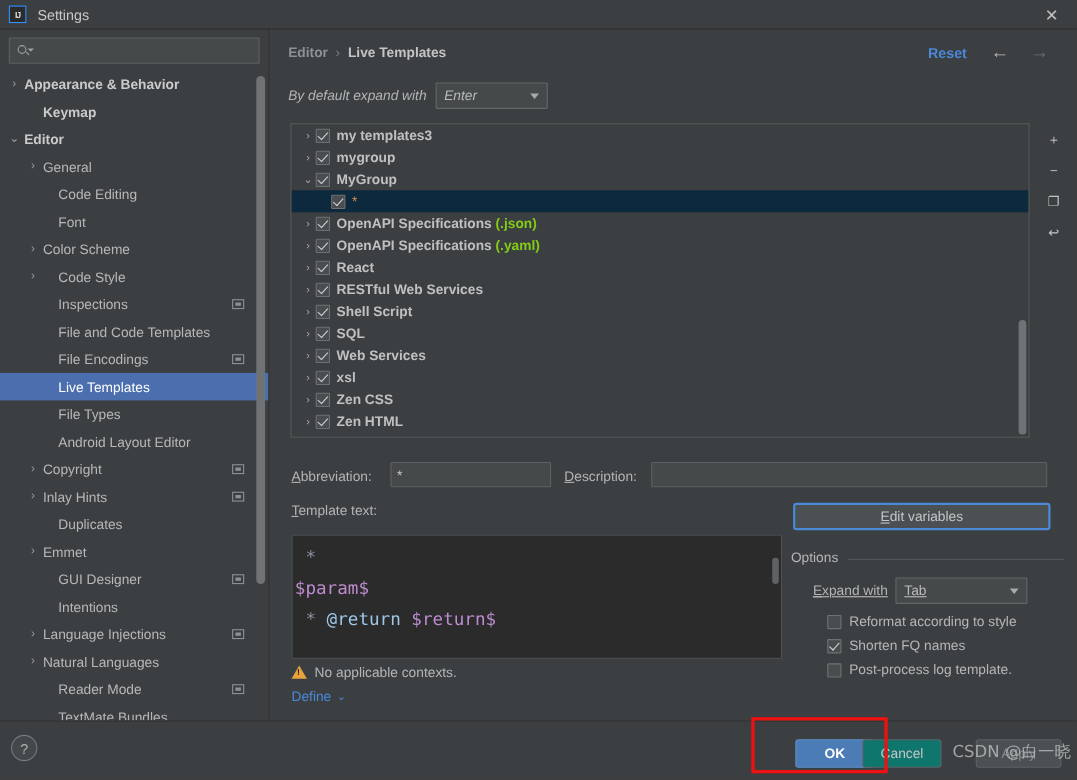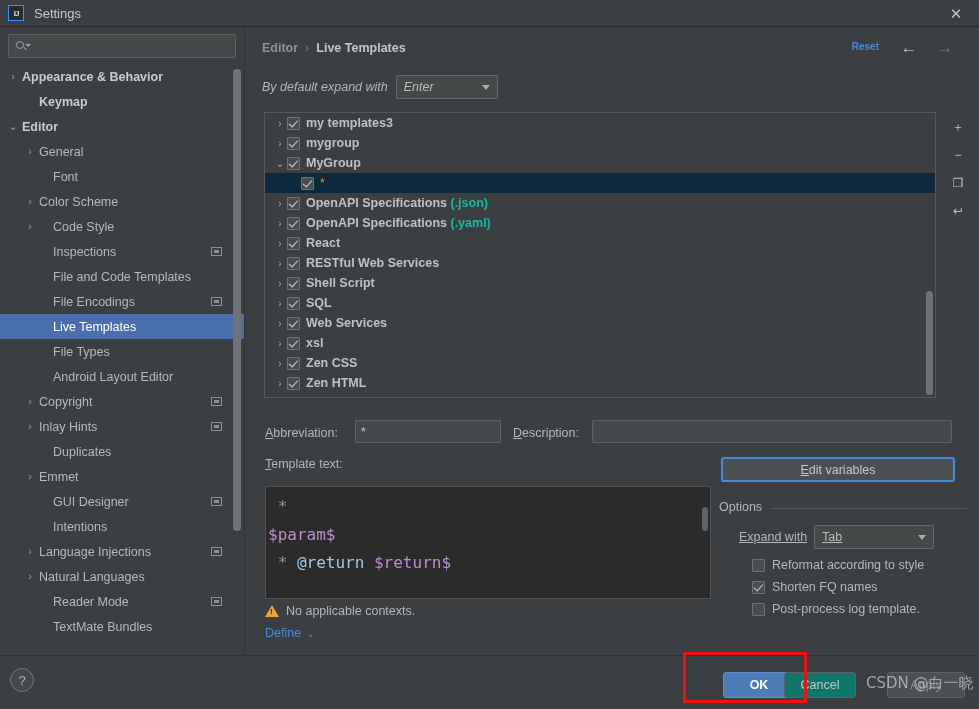--- a/index.html
+++ b/index.html
@@ -97,21 +97,21 @@
   .breadcrumb {
     position: absolute; left: 16px; top: 14px;
     display: flex; align-items: center; gap: 7px;
     font-size: 12.5px; font-weight: bold;
   }
   .bc-link { color: #8c9195; cursor: pointer; }
   .bc-sep { color: #7b7f83; font-weight: normal; }
   .bc-cur { color: #c3c4c6; }
   .reset-link {
     position: absolute; right: 100px; top: 14px;
-    color: #4a88d8; font-weight: bold; font-size: 10px; cursor: pointer;
+    color: #4a88d8; font-weight: bold; font-size: 13px; cursor: pointer;
   }
   .nav-arrow-btn {
     position: absolute; top: 10px; width: 24px; height: 22px;
     display: flex; align-items: center; justify-content: center;
     font-size: 17px; cursor: pointer;
   }
   .nav-back { right: 58px; color: #b9bbbd; }
   .nav-fwd  { right: 22px; color: #6c6f72; }
 
   .expand-row {
@@ -150,21 +150,21 @@
   .chk {
     width: 13px; height: 13px; border: 1px solid #6e7173; background: #4a4d4f;
     margin-right: 6px; position: relative; flex: 0 0 13px; border-radius: 1px;
   }
   .chk.on::after {
     content: ""; position: absolute; left: 3px; top: 0px;
     width: 4px; height: 8px; border: solid #cfd1d3;
     border-width: 0 1.6px 1.6px 0; transform: rotate(42deg);
   }
   .tpl-name { font-weight: bold; color: #bfc0c2; font-size: 12.5px; }
-  .tpl-name .suffix { font-weight: bold; color: #14b8a6; }
+  .tpl-name .suffix { font-weight: bold; color: #84cc16; }
   .tpl-name.star { font-weight: normal; color: #cc8f4f; }
   .tpl-indent { width: 28px; flex: 0 0 28px; }
 
   .tpl-sb { position: absolute; right: 2px; top: 178px; width: 7px; height: 104px;
     background: #6f7375; border-radius: 4px; }
 
   .tpl-tools {
     position: absolute; left: 938px; top: 112px; width: 40px; height: 286px;
   }
   .tool-btn {
@@ -310,20 +310,23 @@
         </div>
         <div class="nav-item">
           <span class="nav-arrow" style="left: 7px;">⌄</span>
           <span class="nav-label bold" style="margin-left: 22px;">Editor</span>
         </div>
         <div class="nav-item">
           <span class="nav-arrow" style="left: 24px;">›</span>
           <span class="nav-label" style="margin-left: 39px;">General</span>
         </div>
         <div class="nav-item">
+          <span class="nav-label" style="margin-left: 53px;">Code Editing</span>
+        </div>
+        <div class="nav-item">
           <span class="nav-label" style="margin-left: 53px;">Font</span>
         </div>
         <div class="nav-item">
           <span class="nav-arrow" style="left: 24px;">›</span>
           <span class="nav-label" style="margin-left: 39px;">Color Scheme</span>
         </div>
         <div class="nav-item">
           <span class="nav-arrow" style="left: 24px;">›</span>
           <span class="nav-label" style="margin-left: 53px;">Code Style</span>
         </div>

